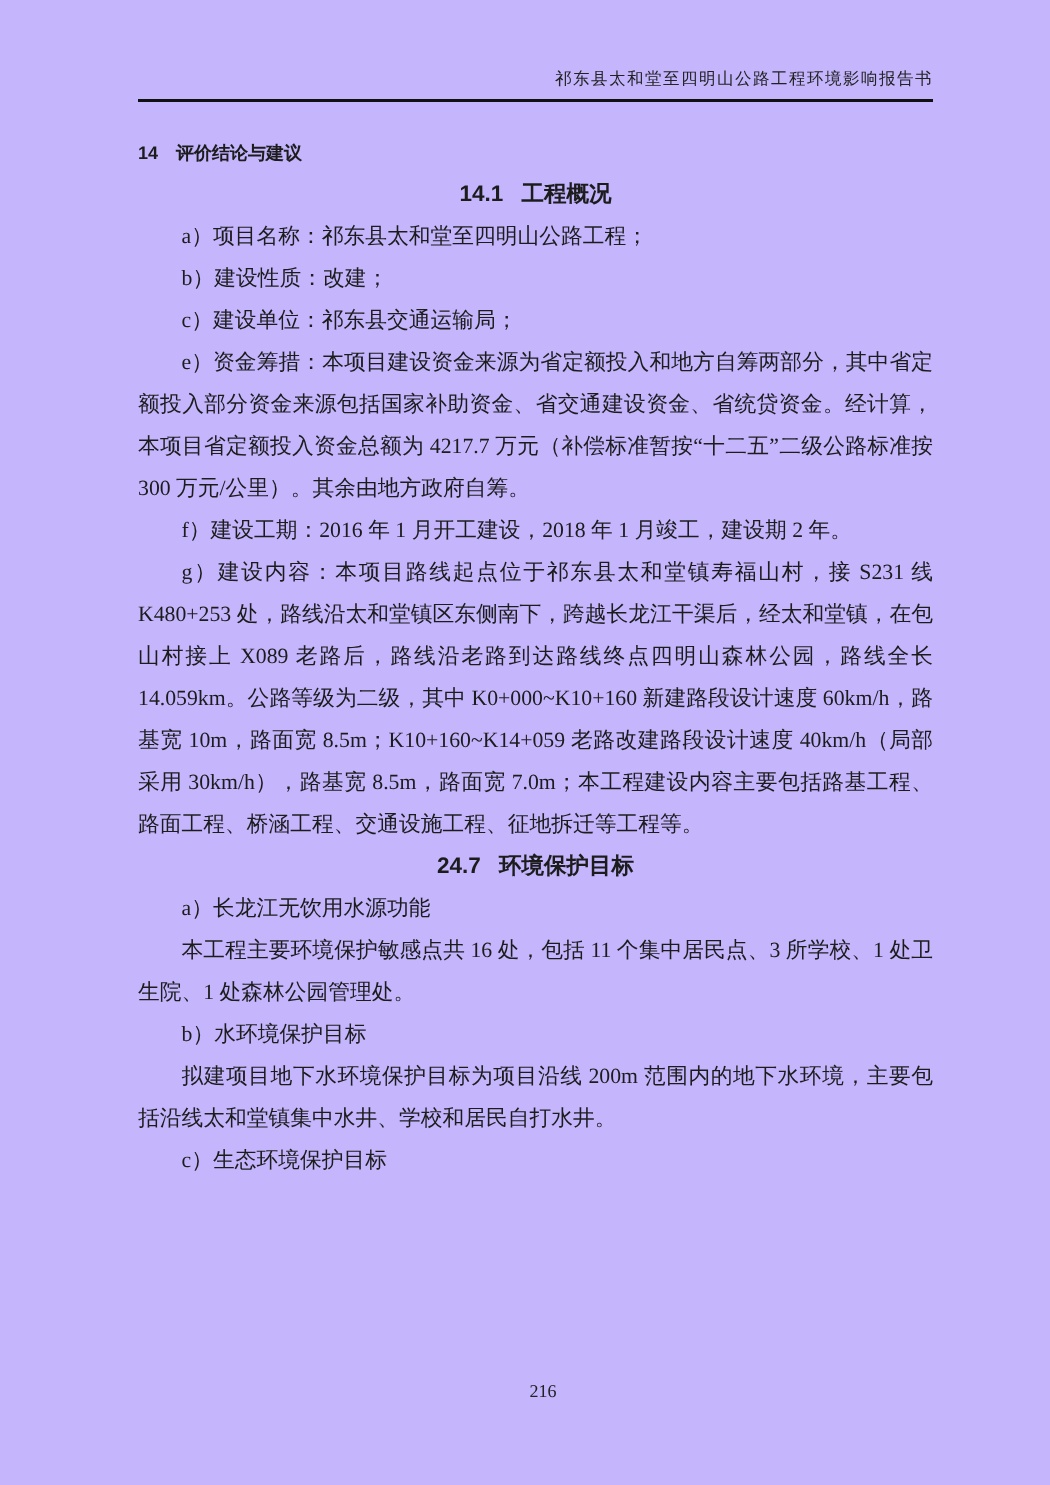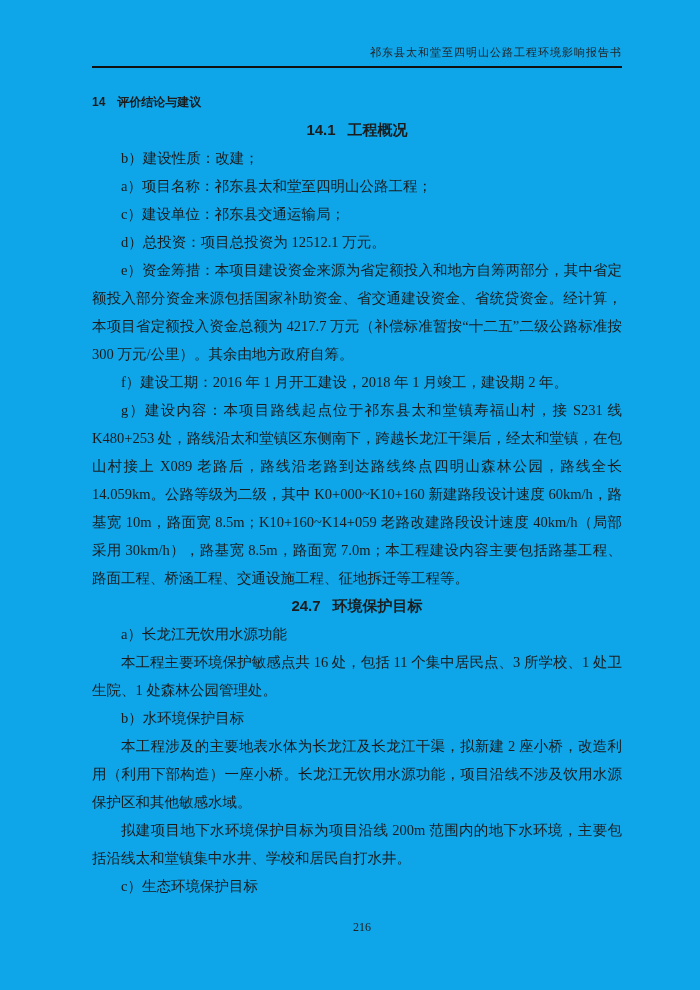--- a/index.html
+++ b/index.html
@@ -1,20 +1,20 @@
 <!DOCTYPE html>
 <html><head>
 <meta charset="utf-8">
 <style>
   html,body { margin:0; padding:0; background:#ffffff; }
   .page {
     position: relative;
     width: 700px;
     height: 990px;
-    background: #0ea5e9;
+    background: #c4b5fd;
     color: #1c1c1c;
     overflow: hidden;
     font-family: "Liberation Serif", "DejaVu Serif", serif;
   }
   .running-header {
     position: absolute;
     top: 45px; left: 92px; right: 78px;
     text-align: right;
     font-size: 11px;
     letter-spacing: 1px;
@@ -73,34 +73,32 @@
   <div class="running-header">祁东县太和堂至四明山公路工程环境影响报告书</div>
 
   <div class="header-rule"></div>
 
   <div class="content">
 
     <h1 class="h-chapter"><span class="num">14</span><span>评价结论与建议</span></h1>
 
     <h2 class="h-section"><span class="num">14.1</span><span>工程概况</span></h2>
 
+    <p>a）项目名称：祁东县太和堂至四明山公路工程；</p>
     <p>b）建设性质：改建；</p>
-    <p>a）项目名称：祁东县太和堂至四明山公路工程；</p>
     <p>c）建设单位：祁东县交通运输局；</p>
-    <p>d）总投资：项目总投资为 12512.1 万元。</p>
     <p>e）资金筹措：本项目建设资金来源为省定额投入和地方自筹两部分，其中省定额投入部分资金来源包括国家补助资金、省交通建设资金、省统贷资金。经计算，本项目省定额投入资金总额为 4217.7 万元（补偿标准暂按“十二五”二级公路标准按 300 万元/公里）。其余由地方政府自筹。</p>
     <p>f）建设工期：2016 年 1 月开工建设，2018 年 1 月竣工，建设期 2 年。</p>
     <p>g）建设内容：本项目路线起点位于祁东县太和堂镇寿福山村，接 S231 线 K480+253 处，路线沿太和堂镇区东侧南下，跨越长龙江干渠后，经太和堂镇，在包山村接上 X089 老路后，路线沿老路到达路线终点四明山森林公园，路线全长 14.059km。公路等级为二级，其中 K0+000~K10+160 新建路段设计速度 60km/h，路基宽 10m，路面宽 8.5m；K10+160~K14+059 老路改建路段设计速度 40km/h（局部采用 30km/h），路基宽 8.5m，路面宽 7.0m；本工程建设内容主要包括路基工程、路面工程、桥涵工程、交通设施工程、征地拆迁等工程等。</p>
 
     <h2 class="h-section"><span class="num">24.7</span><span>环境保护目标</span></h2>
 
     <p>a）长龙江无饮用水源功能</p>
     <p>本工程主要环境保护敏感点共 16 处，包括 11 个集中居民点、3 所学校、1 处卫生院、1 处森林公园管理处。</p>
     <p>b）水环境保护目标</p>
-    <p>本工程涉及的主要地表水体为长龙江及长龙江干渠，拟新建 2 座小桥，改造利用（利用下部构造）一座小桥。长龙江无饮用水源功能，项目沿线不涉及饮用水源保护区和其他敏感水域。</p>
     <p>拟建项目地下水环境保护目标为项目沿线 200m 范围内的地下水环境，主要包括沿线太和堂镇集中水井、学校和居民自打水井。</p>
     <p>c）生态环境保护目标</p>
 
   </div>
 
   <div class="page-number">216</div>
 
 </div>
 
 </body></html>

